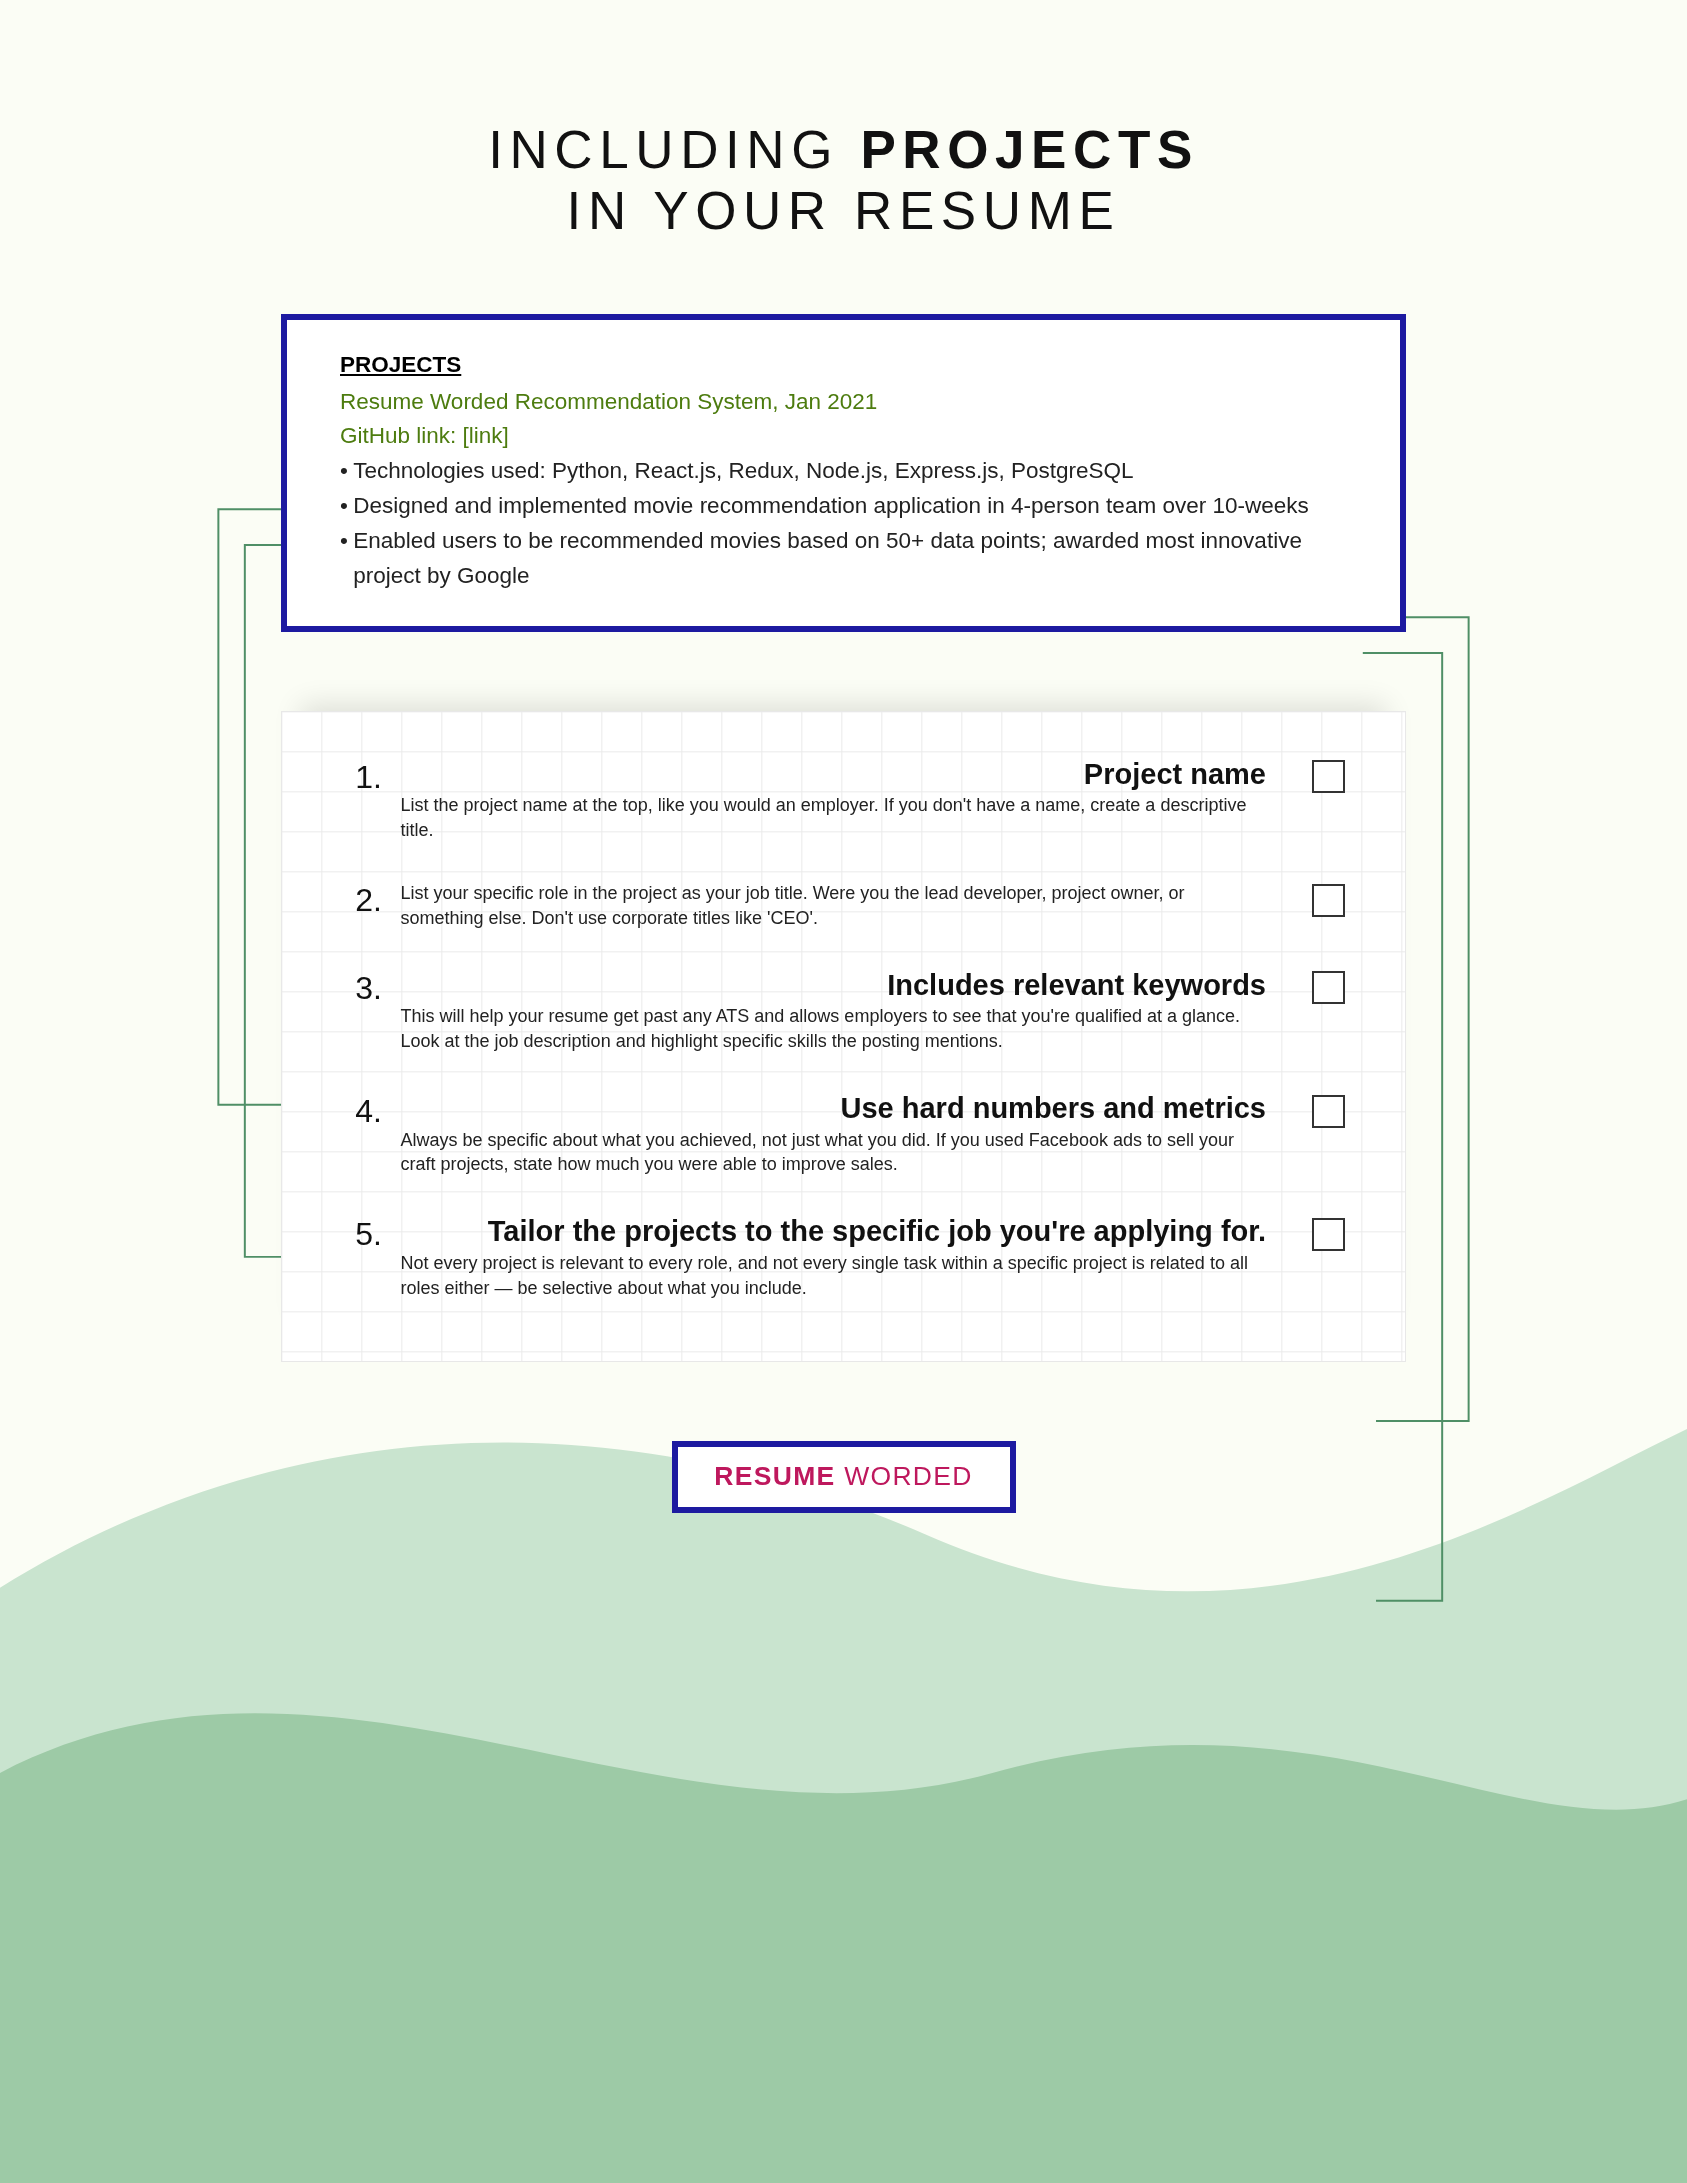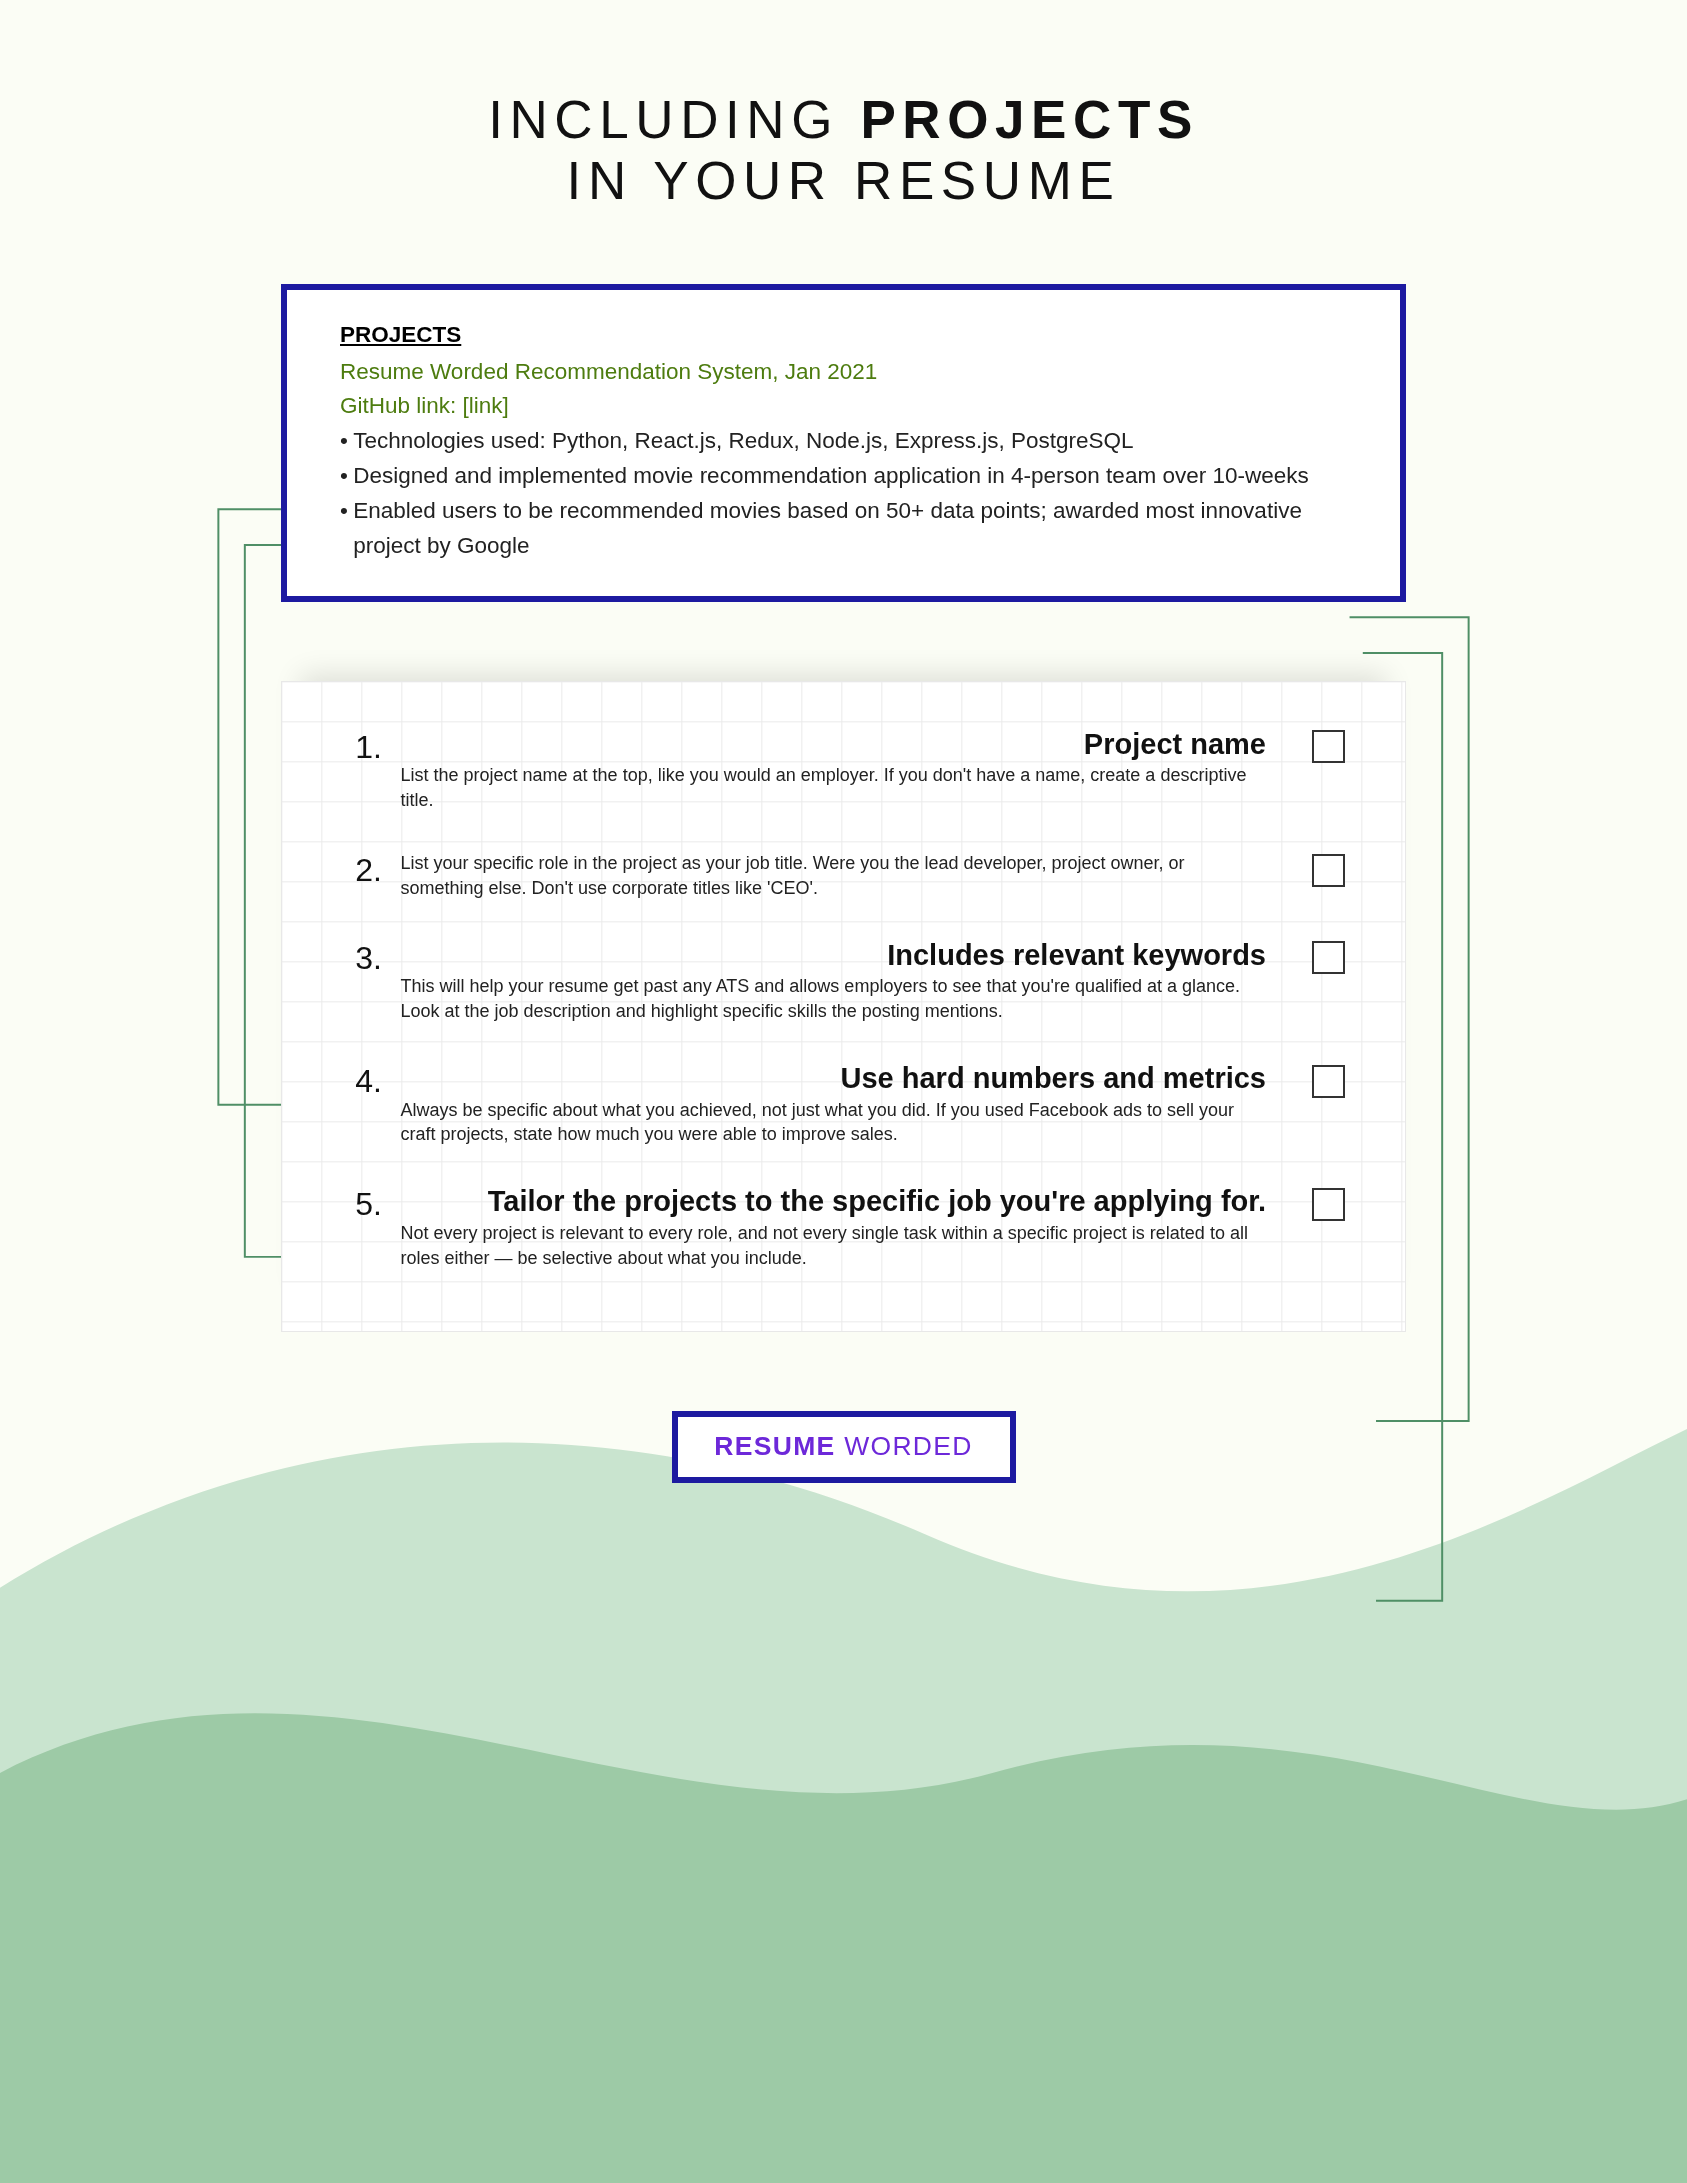--- a/index.html
+++ b/index.html
@@ -12,21 +12,21 @@
   }
 
   
   .wave-bg { position:absolute; inset:0; overflow:hidden; z-index:0; }
   .wave-bg svg { position:absolute; bottom:0; left:0; width:100%; height:auto; display:block; }
 
   
   .title-wrap {
     position: relative; z-index: 5;
     text-align: center;
-    padding-top: 89px;
+    padding-top: 119px;
     letter-spacing: 6.6px;
     color:#111;
   }
   .title-line-1, .title-line-2 {
     font-size: 53px;
     font-weight: 300;
     text-transform: uppercase;
   }
   .title-bold { font-weight: 800; }
 
@@ -136,21 +136,21 @@
     z-index:7;
     margin: 79px auto 0;
     width: 344px;
     text-align:center;
     border: 6.6px solid #1d1aa0;
     background:#fff;
     padding: 14.6px 6.6px;
     font-size: 26.5px;
     font-weight:400;
     letter-spacing:1.3px;
-    color:#6d28d9;
+    color:#be185d;
   }
   .footer-logo .bold { font-weight:800; }
 
   
   svg.connectors {
     position:absolute;
     inset:0;
     width:100%;
     height:100%;
     z-index:4;

